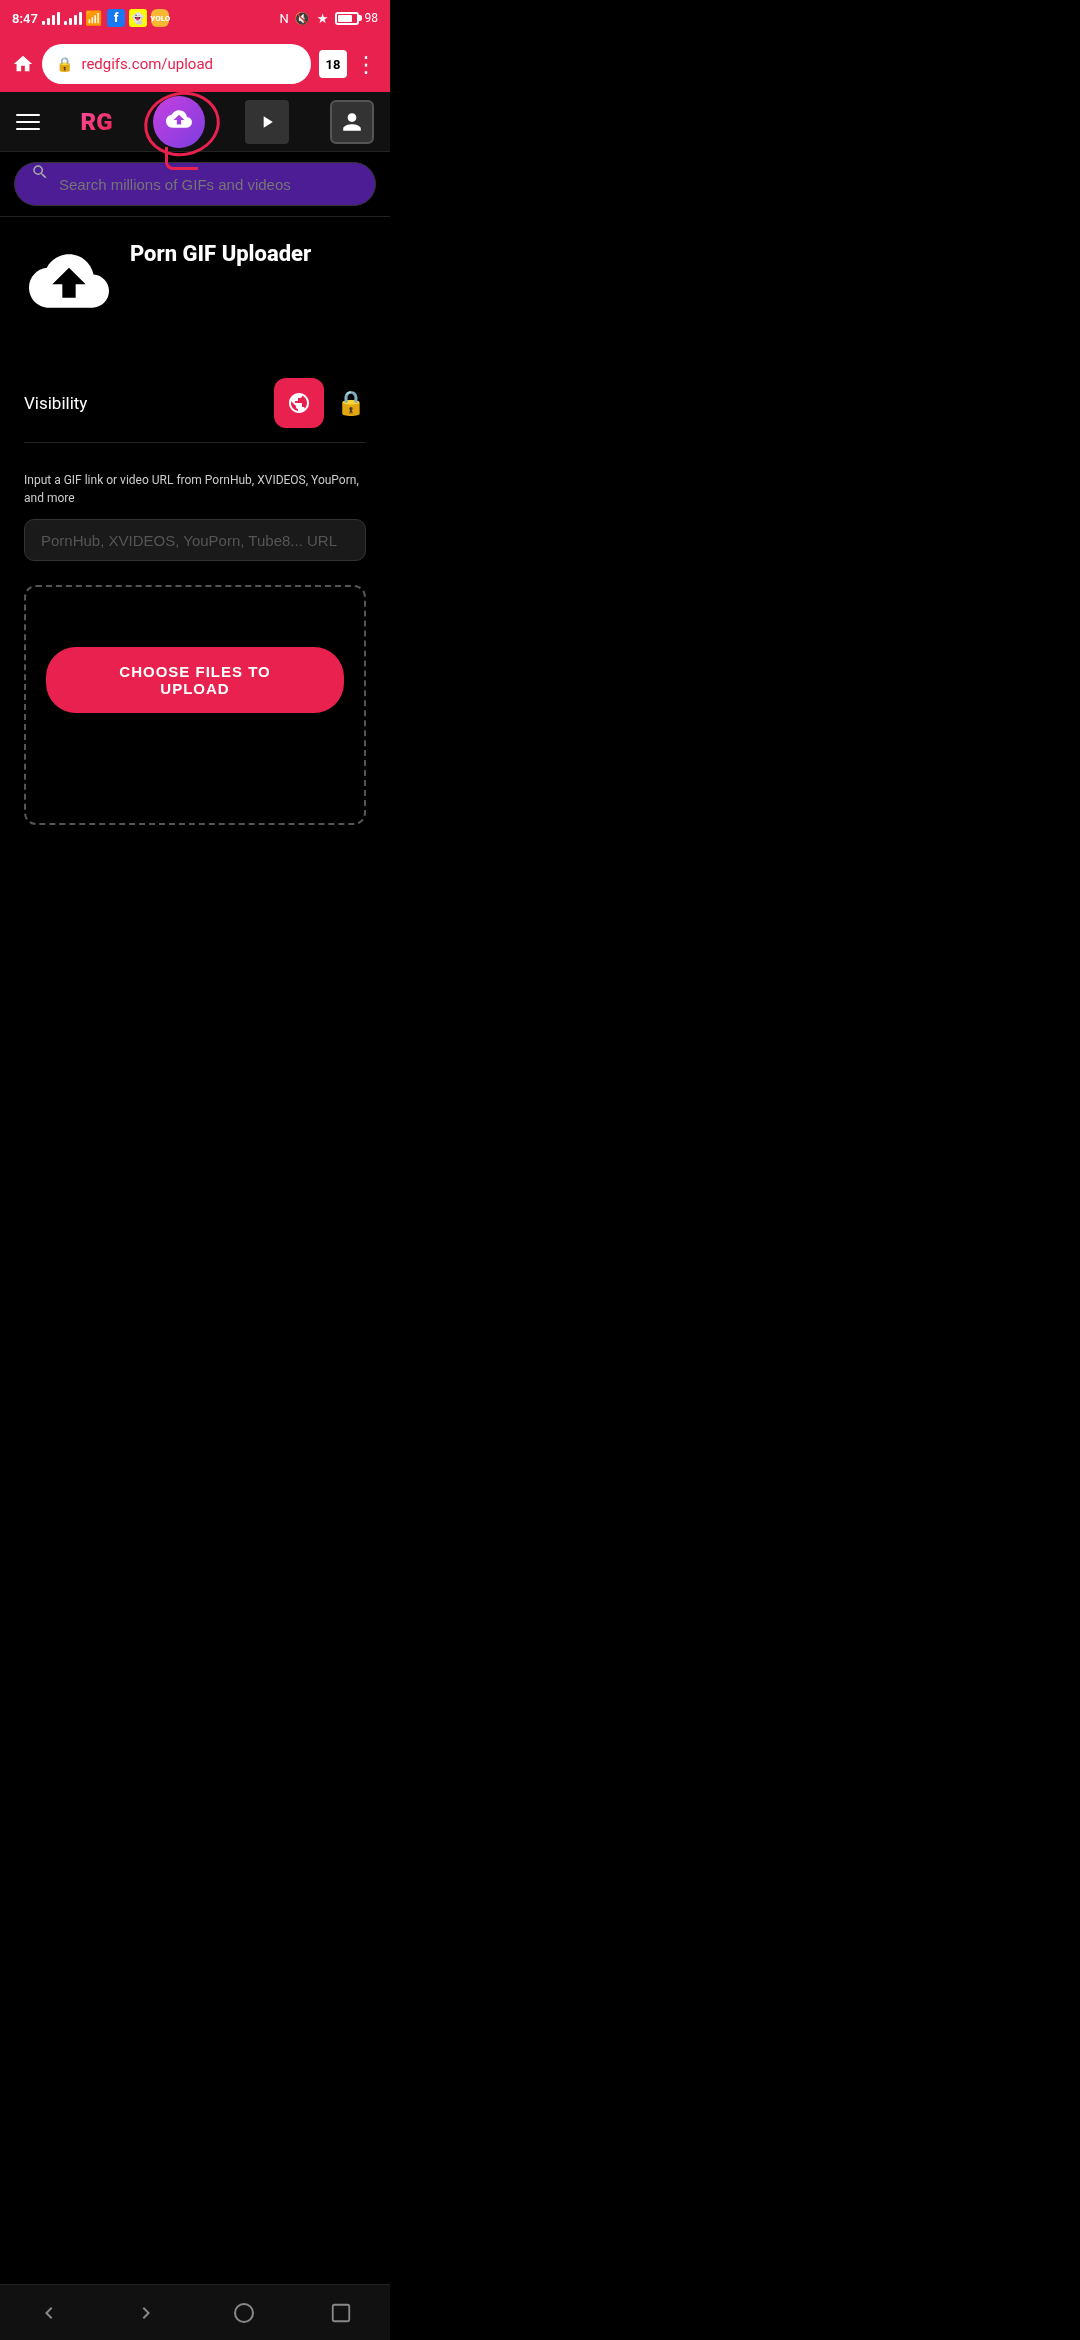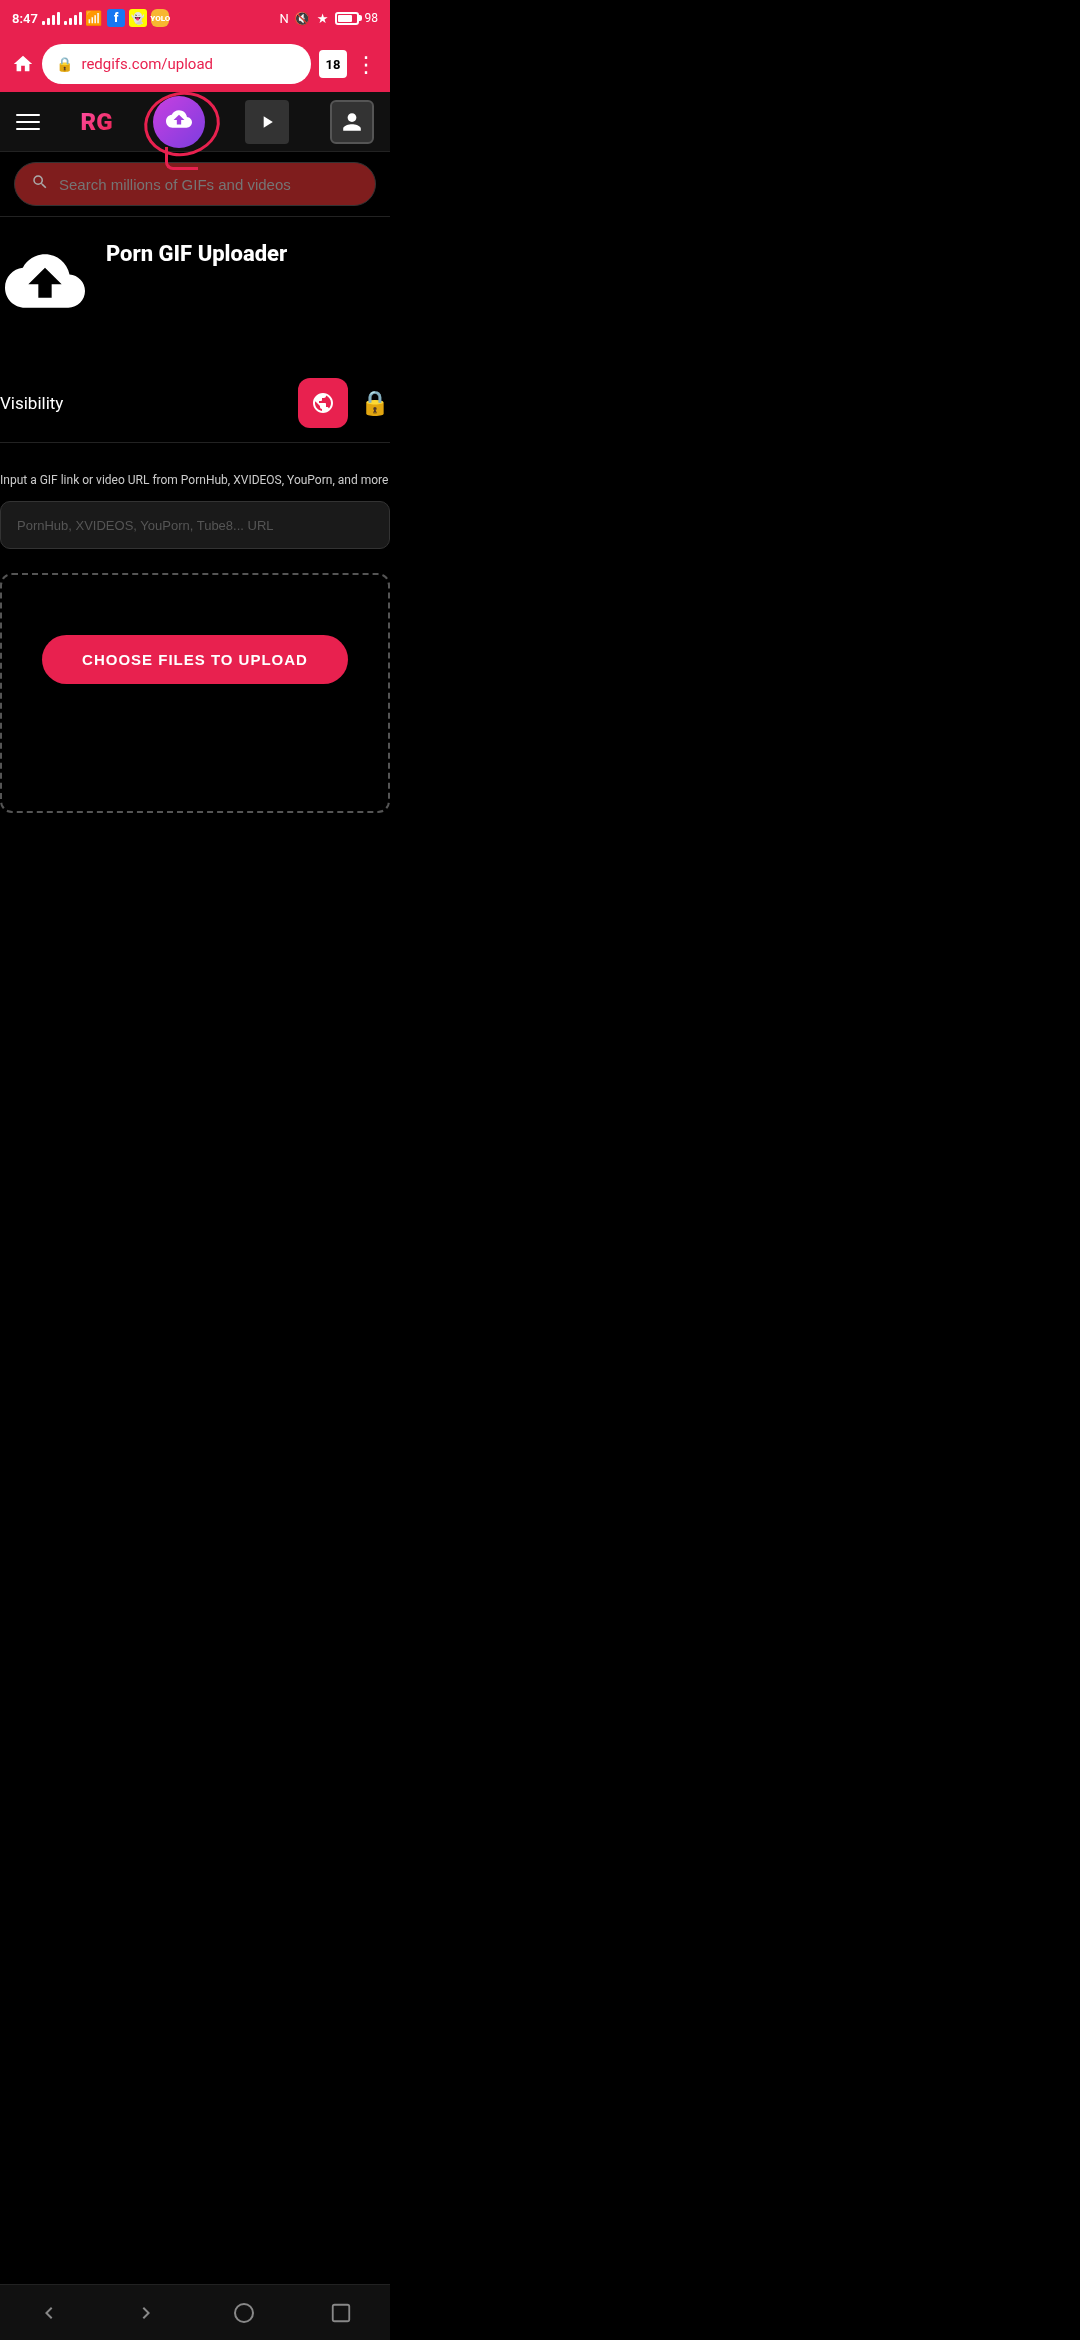--- a/index.html
+++ b/index.html
@@ -236,46 +236,45 @@
       cursor: pointer;
     }
 
     
     .search-bar {
       background: #000;
       padding: 10px 14px;
       border-bottom: 1px solid #222;
     }
     .search-input-wrap {
-      background: #7f1d1d;
+      background: #4c1d95;
       border: 1px solid #333;
       border-radius: 24px;
       height: 44px;
       display: flex;
-      align-items: center;
       padding: 0 16px;
       gap: 10px;
     }
     .search-icon {
       color: #aaa;
       font-size: 18px;
     }
     .search-input {
       background: transparent;
       border: none;
       outline: none;
       color: #aaa;
       font-size: 15px;
       flex: 1;
     }
 
     
     .main-content {
       background: #000;
-      padding: 24px 0;
+      padding: 24px 24px;
     }
 
     
     .uploader-header {
       display: flex;
       align-items: flex-start;
       gap: 16px;
       margin-bottom: 32px;
     }
     .upload-cloud-big {
@@ -347,24 +346,24 @@
       font-size: 12px;
       color: #ccc;
       line-height: 1.5;
       margin-bottom: 12px;
     }
     .url-input-field {
       width: 100%;
       background: #1a1a1a;
       border: 1px solid #333;
       border-radius: 10px;
-      height: 48px;
+      height: 42px;
       padding: 0 16px;
       color: #666;
-      font-size: 13px;
+      font-size: 15px;
       outline: none;
     }
     .url-input-field::placeholder {
       color: #555;
     }
 
     
     .drop-zone {
       border: 2px dashed #555;
       border-radius: 12px;

